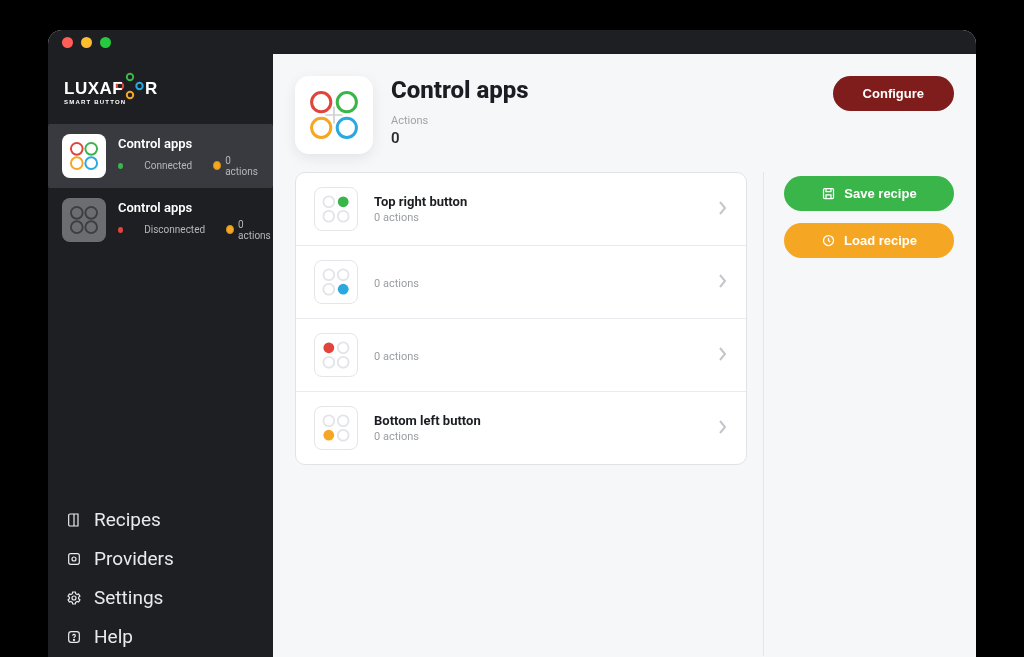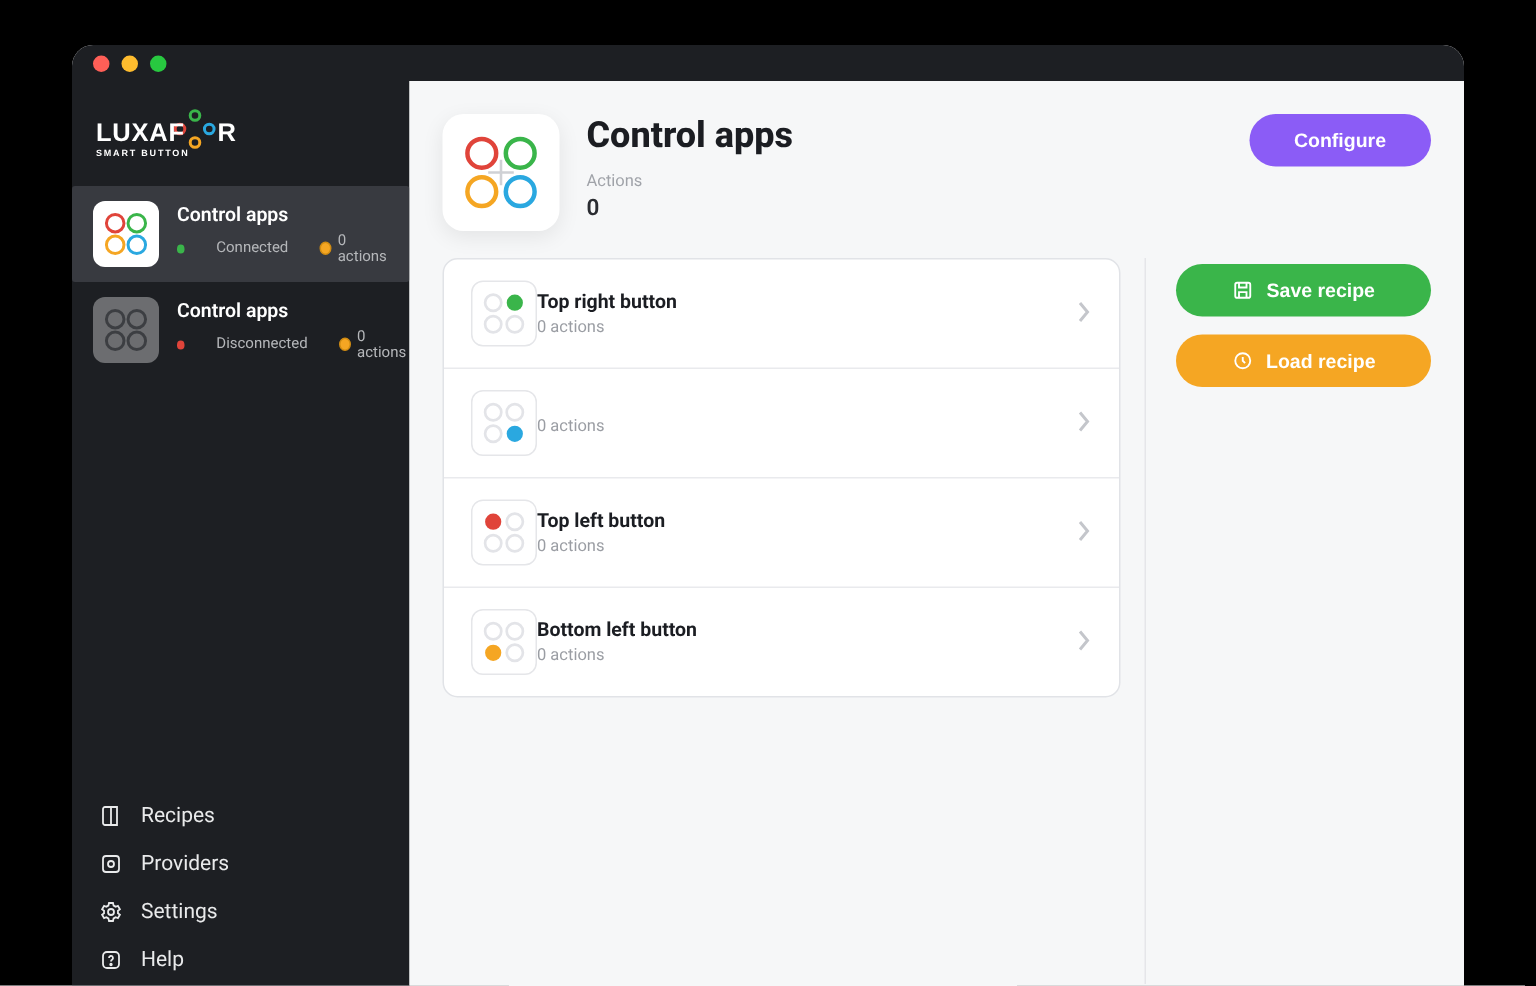--- a/index.html
+++ b/index.html
@@ -73,21 +73,21 @@
   .dev-title { font-size: 13px; font-weight: 600; color:#fff; }
   .dev-sub { font-size: 10px; color: #b5b7ba; display:flex; align-items:center; gap:21px; margin-top:4px; }
   .dot6 { width:6px; height:6px; border-radius:50%; display:inline-block; }
   .actions-pill { display:inline-flex; align-items:center; gap:4px; }
   .coin { width:9px;height:9px;border-radius:50%;background:#f5a623; border:1px solid #d18c12; display:inline-block; }
 
   .bottom-nav { padding: 10px 0 14px 0; }
   .nav-item {
     display:flex; align-items:center; gap:12px;
     padding: 8px 18px;
-    font-size: 14px;
+    font-size: 19px;
     color:#e9eaeb;
     cursor:pointer;
   }
   .nav-item svg { width:16px; height:16px; flex-shrink:0; }
 
   
   .main { flex:1; background:#f6f7f8; display:flex; }
   .content-col { flex:1; padding: 22px 22px 14px 22px; display:flex; flex-direction:column; overflow:hidden; }
   .header-row { display:flex; align-items:flex-start; gap:18px; margin-bottom: 18px; }
   .hero-icon {
@@ -96,39 +96,39 @@
     background:#fff;
     box-shadow: 0 4px 14px rgba(0,0,0,0.08);
     display:flex; align-items:center; justify-content:center;
     flex-shrink:0;
   }
   .hero-meta { flex:1; }
   .page-title { font-size: 24px; font-weight: 800; color:#1b1d22; }
   .actions-label { font-size: 11px; color:#a0a3a9; margin-top:10px; }
   .actions-count { font-size: 15px; font-weight:600; color:#2a2c31; margin-top:2px; }
   .configure-btn {
-    background:#8b5cf6; color:#fff;
+    background:#7f1d1d; color:#fff;
     border:none; border-radius: 22px;
     padding: 10px 30px;
     font-size: 13px; font-weight:600;
     cursor:pointer;
     align-self:flex-start;
   }
   .lower { display:flex; gap:0; flex:1; min-height:0; }
   .list-area { flex:1; padding-right: 16px; border-right: 1px solid #e5e6e9; }
   .section-title { font-size:15px; font-weight:700; color:#1b1d22; margin-bottom:12px; }
   .btn-list {
     border:1px solid #e1e3e7; border-radius:10px;
     background:#fff;
     overflow:hidden;
   }
   .btn-row {
     display:flex; align-items:center;
     padding: 14px 18px;
-    gap: 0;
+    gap: 16px;
     border-top:1px solid #e9eaed;
     cursor:pointer;
   }
   .btn-row:first-child { border-top:none; }
   .mini-device {
     width:44px; height:44px;
     border-radius:8px;
     border:1px solid #e5e6e9;
     background:#fff;
     display:flex; align-items:center; justify-content:center;
@@ -324,21 +324,20 @@
               <div class="btn-row">
                 <div class="mini-device">
                   <svg width="36" height="36" viewBox="0 0 40 40">
                     <circle cx="12" cy="12" r="6" fill="#e0443a"></circle>
                     <circle cx="28" cy="12" r="6" fill="none" stroke="#e3e4e8" stroke-width="2"></circle>
                     <circle cx="12" cy="28" r="6" fill="none" stroke="#e3e4e8" stroke-width="2"></circle>
                     <circle cx="28" cy="28" r="6" fill="none" stroke="#e3e4e8" stroke-width="2"></circle>
                   </svg>
                 </div>
                 <div class="row-meta">
-                  <div class="row-title">Top left button</div>
                   <div class="row-sub">0 actions</div>
                 </div>
                 <span class="chev">
                   <svg width="10" height="14" viewBox="0 0 8 14" fill="none" stroke="currentColor" stroke-width="2">
                       <path d="M1 1l5 6-5 6"></path>
                     </svg>
                 </span>
               </div>
 
               <div class="btn-row">

